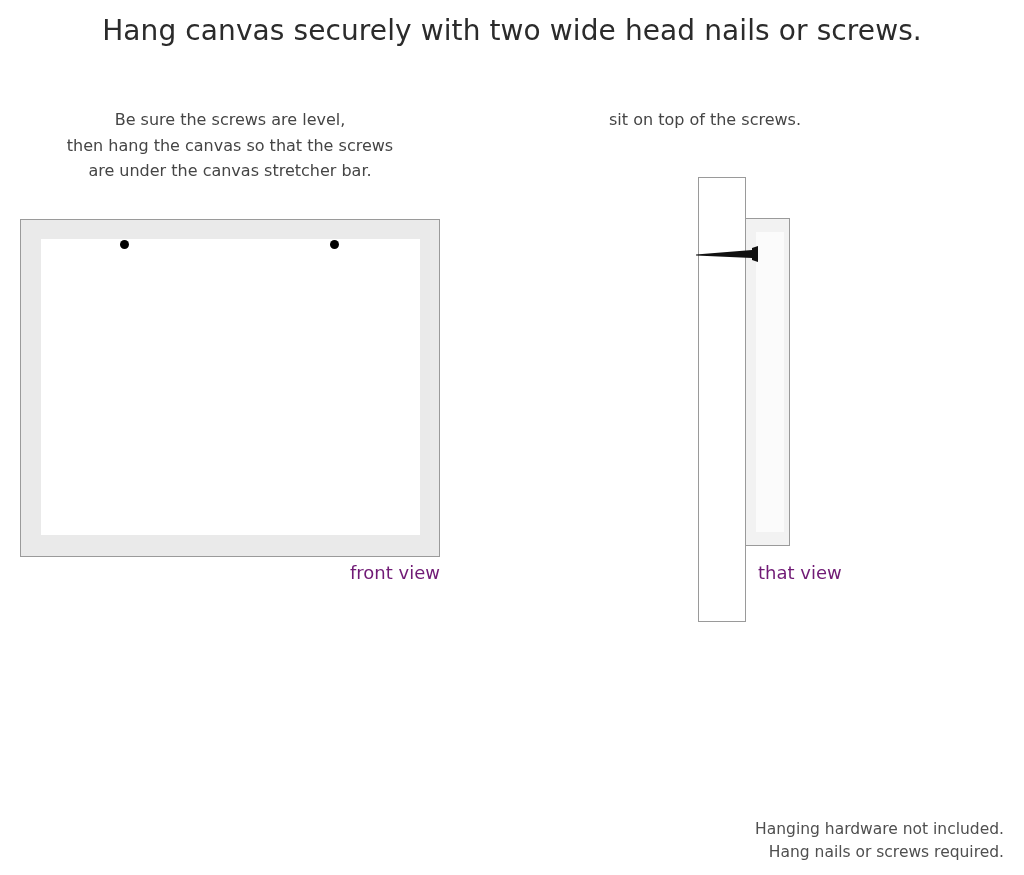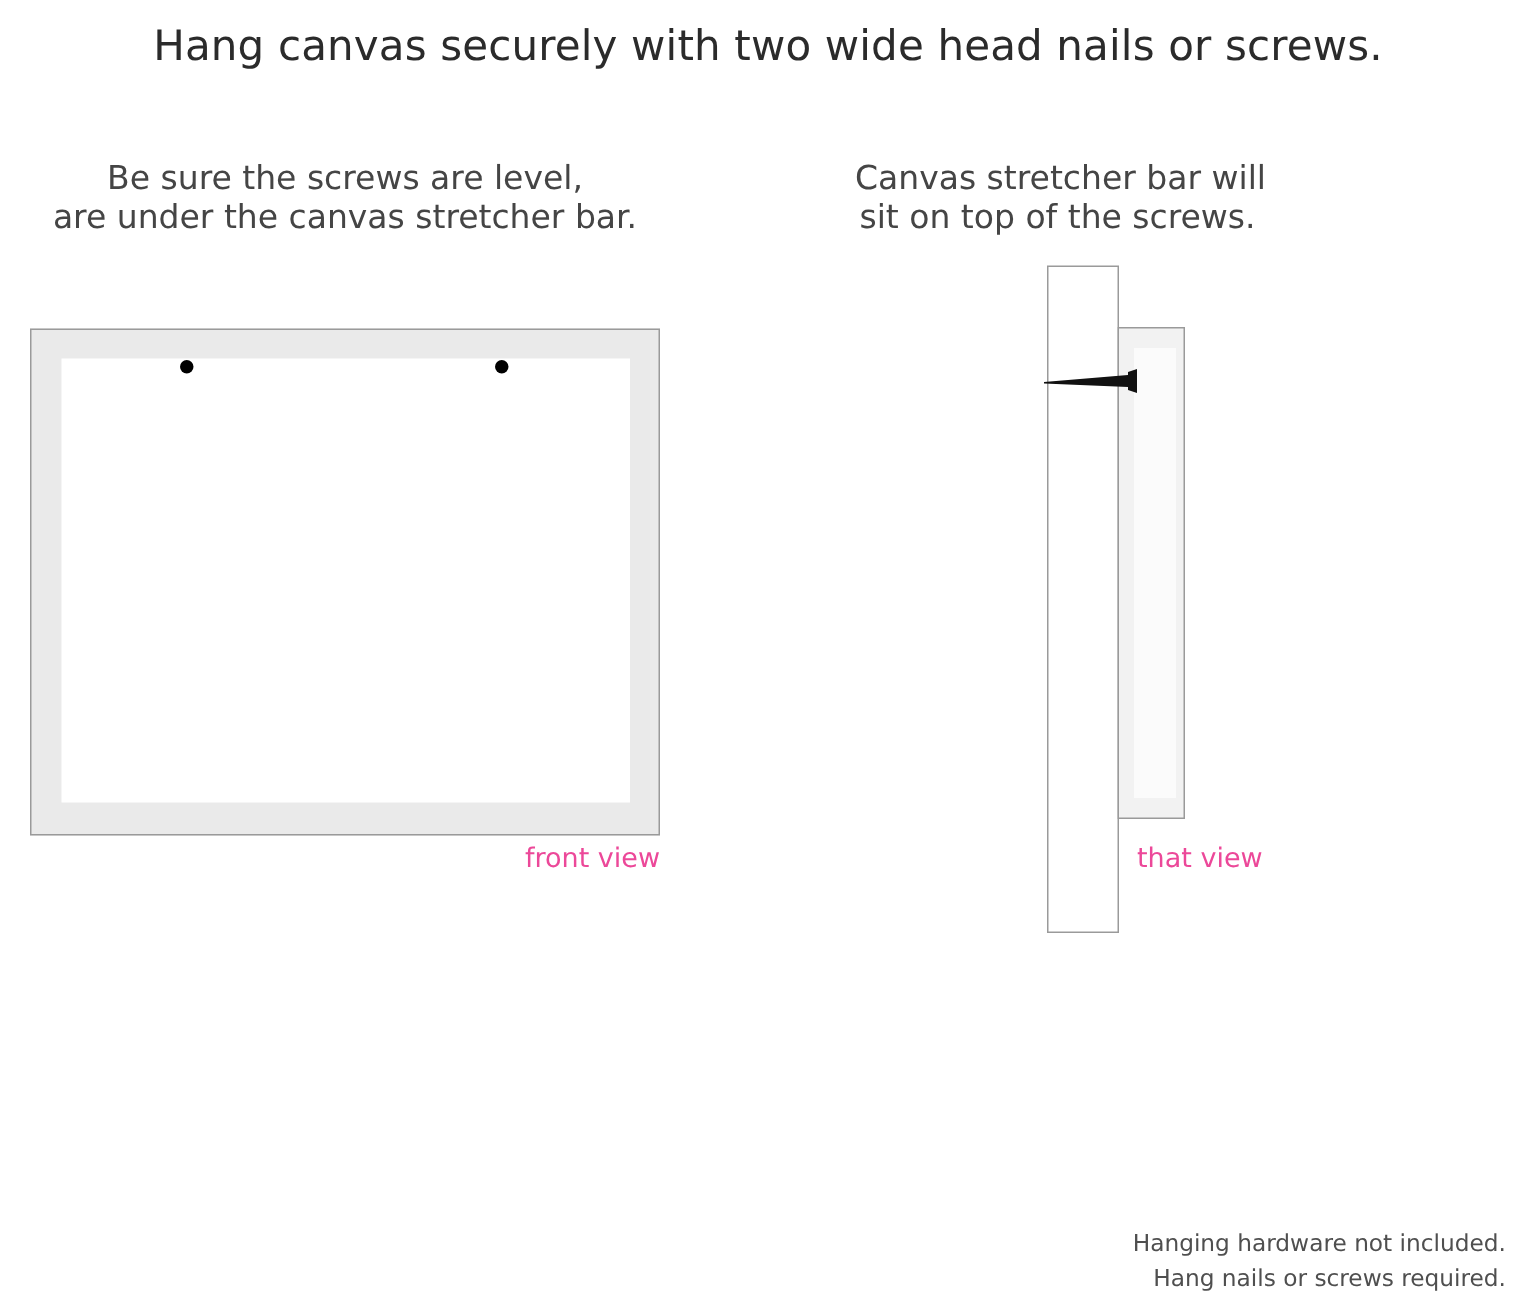--- a/index.html
+++ b/index.html
@@ -28,42 +28,42 @@
     font-size: 28px;
     font-weight: 400;
     color: #2b2b2b;
     letter-spacing: 0.1px;
     white-space: nowrap;
   }
 
   
   .caption {
     position: absolute;
-    font-size: 22px;
+    font-size: 16px;
     line-height: 25.5px;
     color: #454545;
     text-align: center;
   }
   .caption-left {
     left: 10px;
     top: 107px;
     width: 440px;
   }
   .caption-right {
     left: 570px;
     top: 107px;
     width: 270px;
   }
   .caption .line { display: block; white-space: nowrap; }
 
   
   .view-label {
     position: absolute;
     font-size: 18px;
-    color: #ec4899;
+    color: #701a75;
     white-space: nowrap;
   }
   .label-front {
     left: 240px;
     top: 562px;
     width: 200px;
     text-align: right;
   }
   .label-side {
     left: 758px;
@@ -150,25 +150,25 @@
   }
   .footer .line { display: block; white-space: nowrap; }
 </style>
 </head>
 <body>
 
 <div class="title">Hang canvas securely with two wide head nails or screws.</div>
 
 <div class="caption caption-left">
   <span class="line">Be sure the screws are level,</span>
+  <span class="line">then hang the canvas so that the screws</span>
   <span class="line">are under the canvas stretcher bar.</span>
 </div>
 
 <div class="caption caption-right">
-  <span class="line">Canvas stretcher bar will</span>
   <span class="line">sit on top of the screws.</span>
 </div>
 
 <div class="front-view">
   <div class="inner-canvas"></div>
 </div>
 <div class="screw-dot screw-dot-left"></div>
 <div class="screw-dot screw-dot-right"></div>
 
 <div class="view-label label-front">front view</div>

